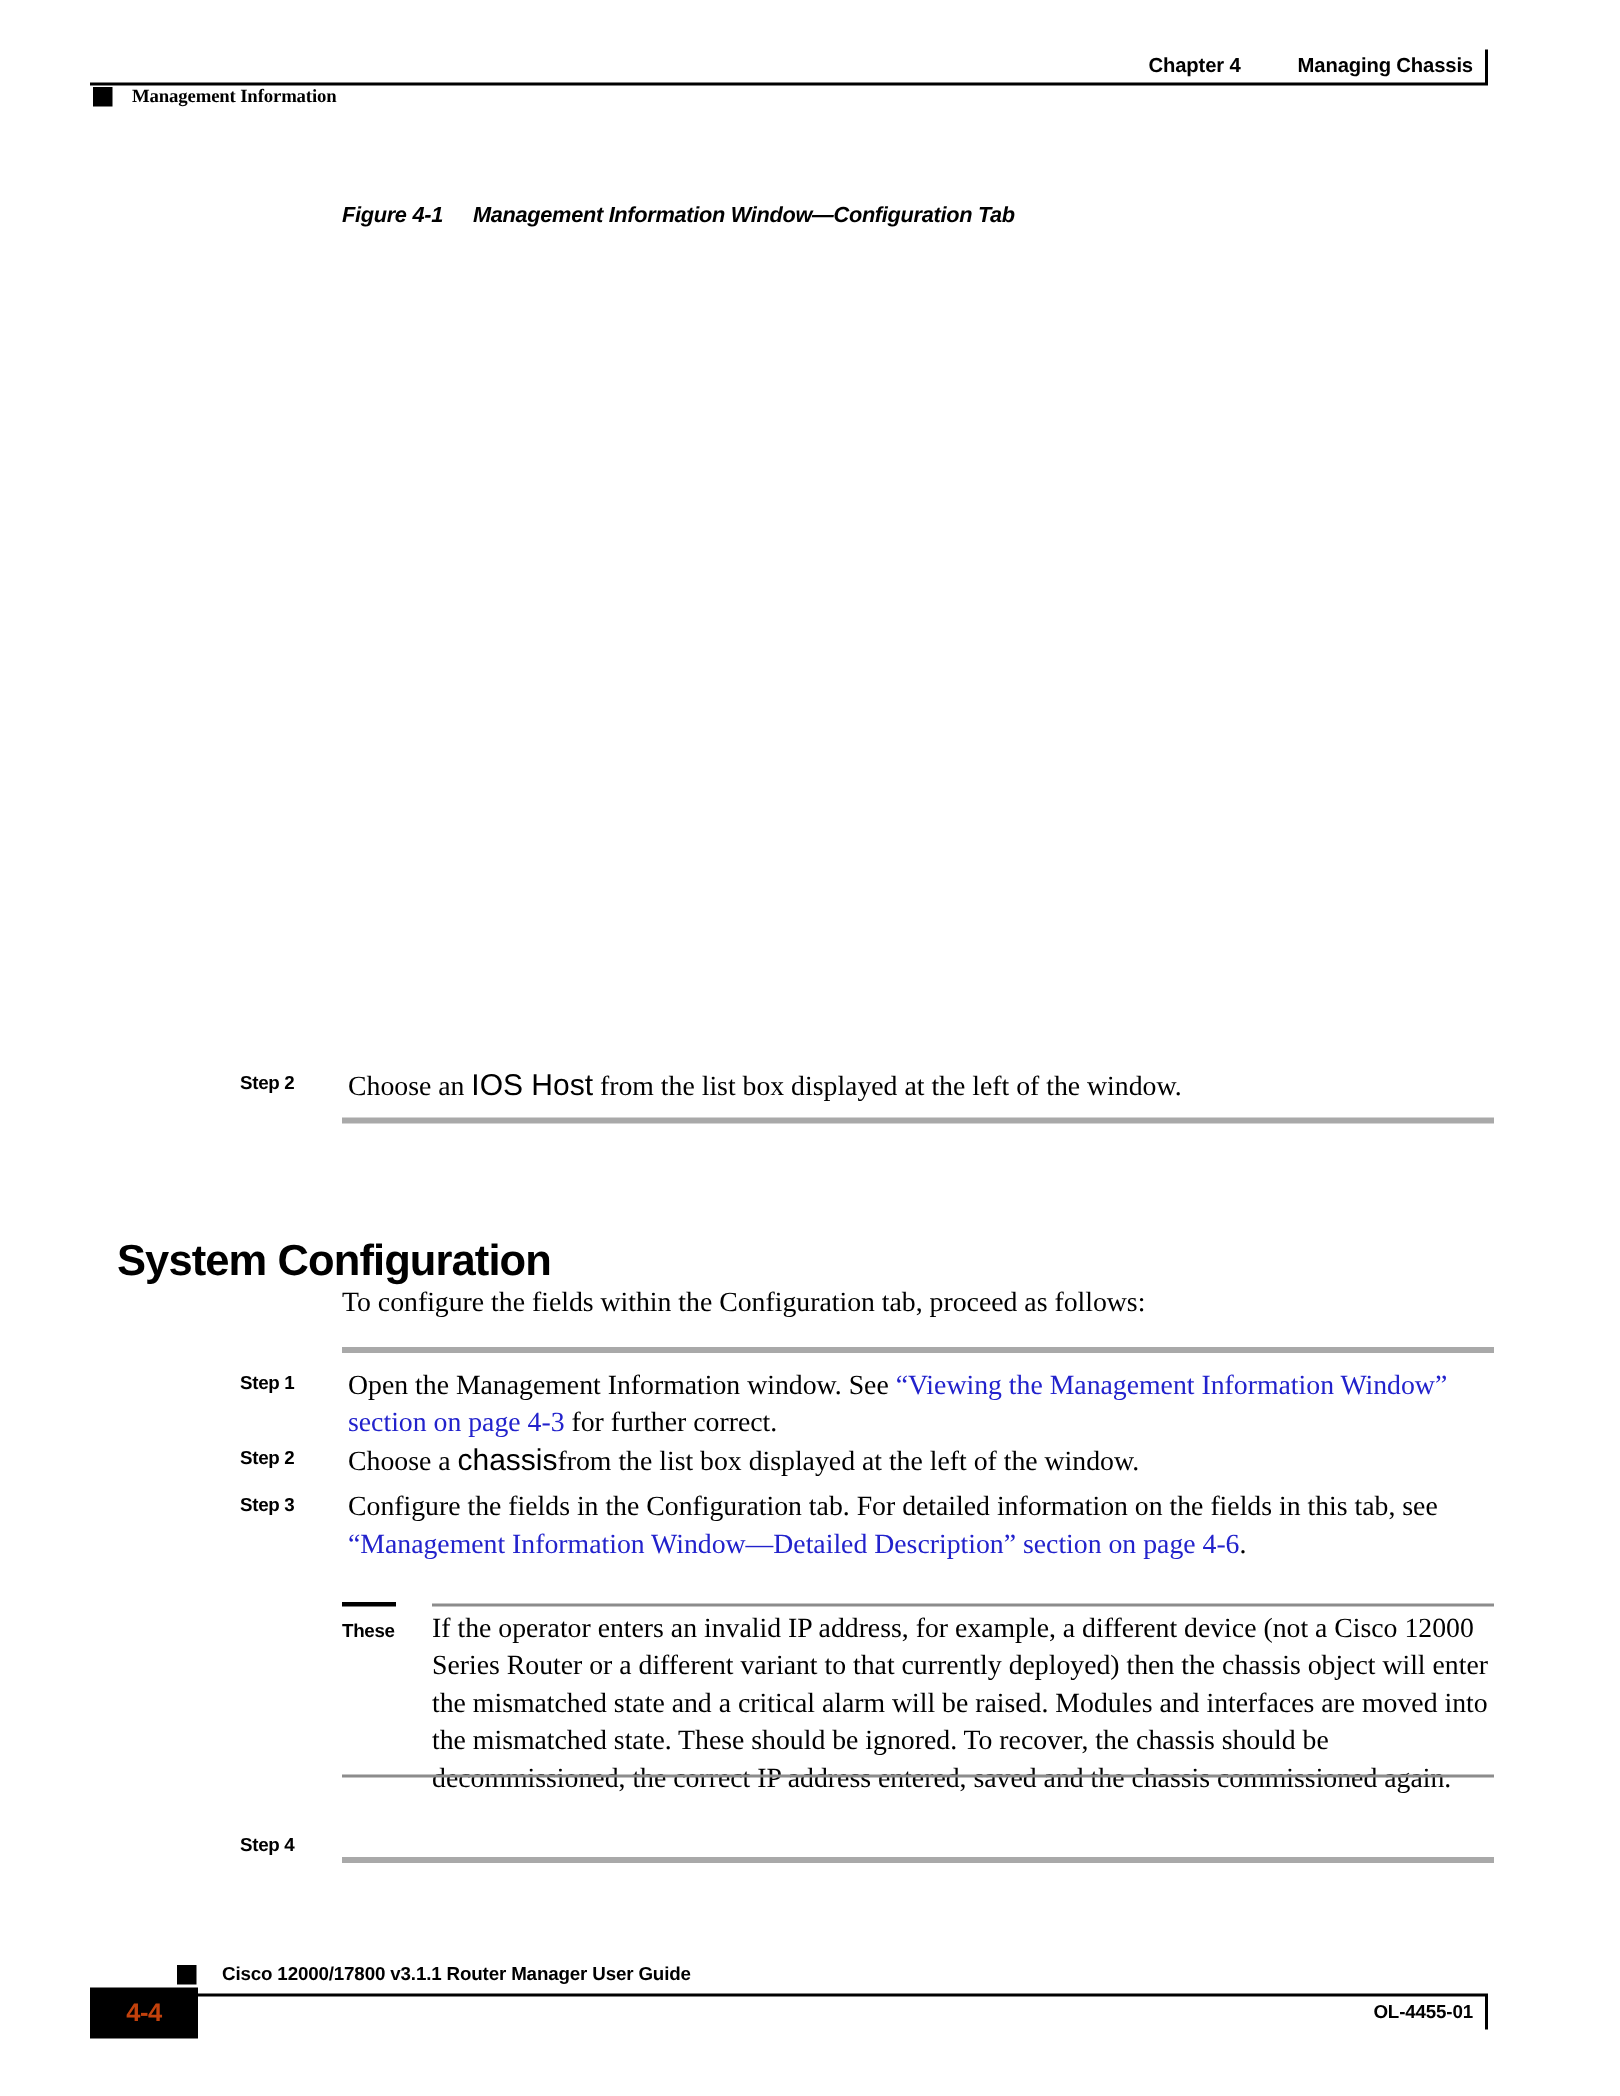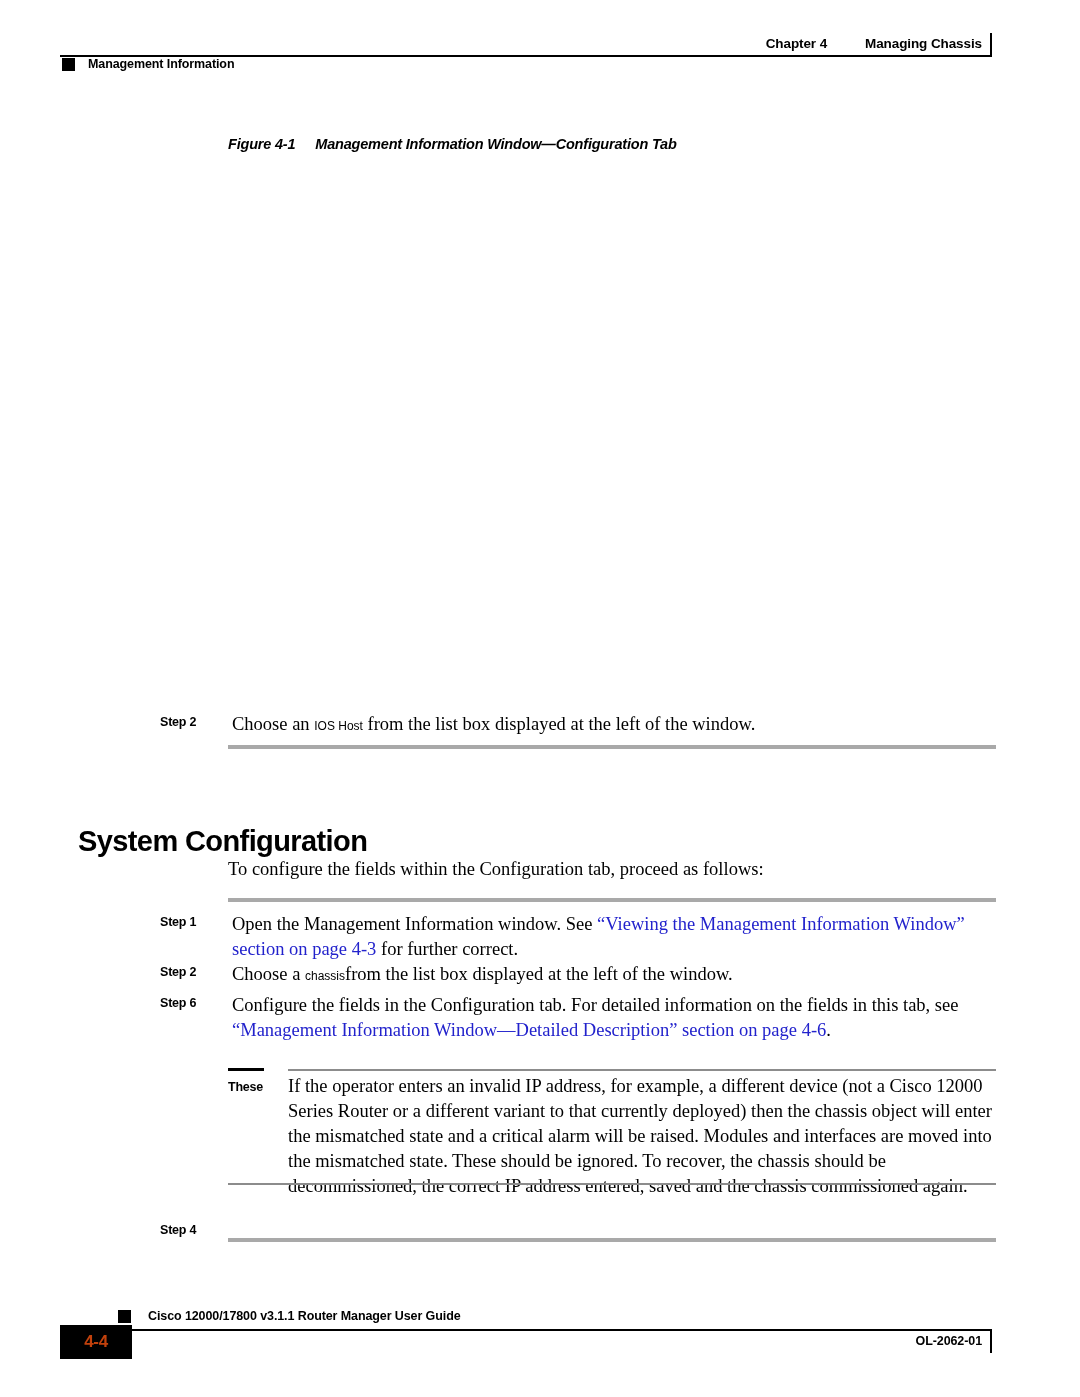--- a/index.html
+++ b/index.html
@@ -55,21 +55,21 @@
     left: 62px;
     top: 58px;
     width: 13px;
     height: 13px;
     background: #000000;
   }
   .hdr-section {
     position: absolute;
     left: 88px;
     top: 57px;
-    font-family: Liberation Sans, sans-serif;
+    font-family: Liberation Serif, serif;
     font-size: 12.5px;
     font-weight: bold;
     letter-spacing: -0.1px;
     white-space: nowrap;
   }
 
   
   .figure-caption {
     position: absolute;
     left: 228px;
@@ -107,21 +107,21 @@
     padding-top: 3px;
     white-space: nowrap;
   }
   .step-body {
     font-family: "Liberation Serif", "DejaVu Serif", serif;
     font-size: 18.5px;
     line-height: 25px;
   }
   .ui-label {
     font-family: "Liberation Sans", "DejaVu Sans", sans-serif;
-    font-size: 12px;
+    font-size: 20px;
   }
   .xref {
     color: #2222cc;
   }
 
   .rule-gray {
     position: absolute;
     height: 4px;
     background: #a9a9a9;
   }
@@ -284,35 +284,35 @@
   <div class="step-label">Step 1</div>
   <div class="step-body" style="width:768px;"><span>Open the Management Information window. See </span><span class="xref">“Viewing the Management Information Window” section on page 4-3</span><span> for further correct.</span></div>
 </div>
 
 <div class="step-row" style="left:160px; top:962px; width:840px;">
   <div class="step-label">Step 2</div>
   <div class="step-body"><span>Choose a </span><span class="ui-label">chassis</span><span>from the list box displayed at the left of the window.</span></div>
 </div>
 
 <div class="step-row" style="left:160px; top:993px; width:840px;">
-  <div class="step-label">Step 6</div>
+  <div class="step-label">Step 3</div>
   <div class="step-body" style="width:770px;"><span>Configure the fields in the Configuration tab. For detailed information on the fields in this tab, see </span><span class="xref">“Management Information Window—Detailed Description” section on page 4-6</span><span>.</span></div>
 </div>
 
 <div class="rule-dark-short" style="left:228px; top:1068px; width:36px;"></div>
 <div class="rule-thin" style="left:288px; top:1069px; width:708px;"></div>
 <div class="note-label">These</div>
 <div class="note-text">If the operator enters an invalid IP address, for example, a different device (not a Cisco 12000 Series Router or a different variant to that currently deployed) then the chassis object will enter the mismatched state and a critical alarm will be raised. Modules and interfaces are moved into the mismatched state. These should be ignored. To recover, the chassis should be decommissioned, the correct IP address entered, saved and the chassis commissioned again.</div>
 <div class="rule-thin" style="left:228px; top:1183px; width:768px;"></div>
 
 <div class="step-row" style="left:160px; top:1205px; width:840px;margin-top:15px;">
   <div class="step-label">Step 4</div>
 </div>
 <div class="rule-gray" style="left:228px; top:1238px; width:768px;"></div>
 
 <div class="page-footer"></div>
 <div class="ftr-square"></div>
 <div class="ftr-guide">Cisco 12000/17800 v3.1.1 Router Manager User Guide</div>
 <div class="ftr-rule"></div>
 <div class="ftr-pagebox"></div>
 <div class="ftr-pagenum">4-4</div>
-<div class="ftr-docid">OL-2062-01</div>
+<div class="ftr-docid">OL-4455-01</div>
 <div class="ftr-tick"></div>
 
 </body></html>

